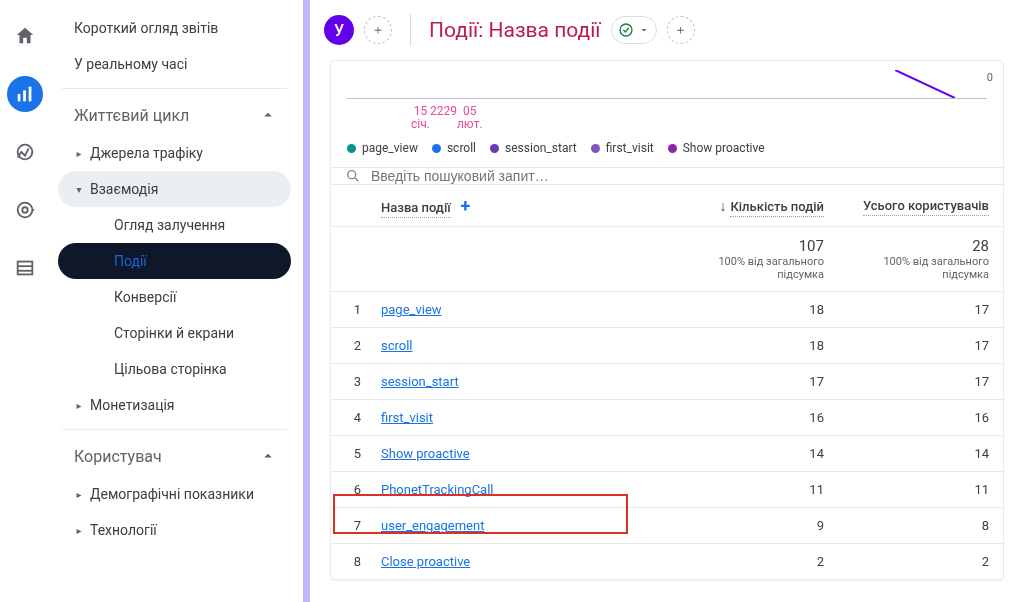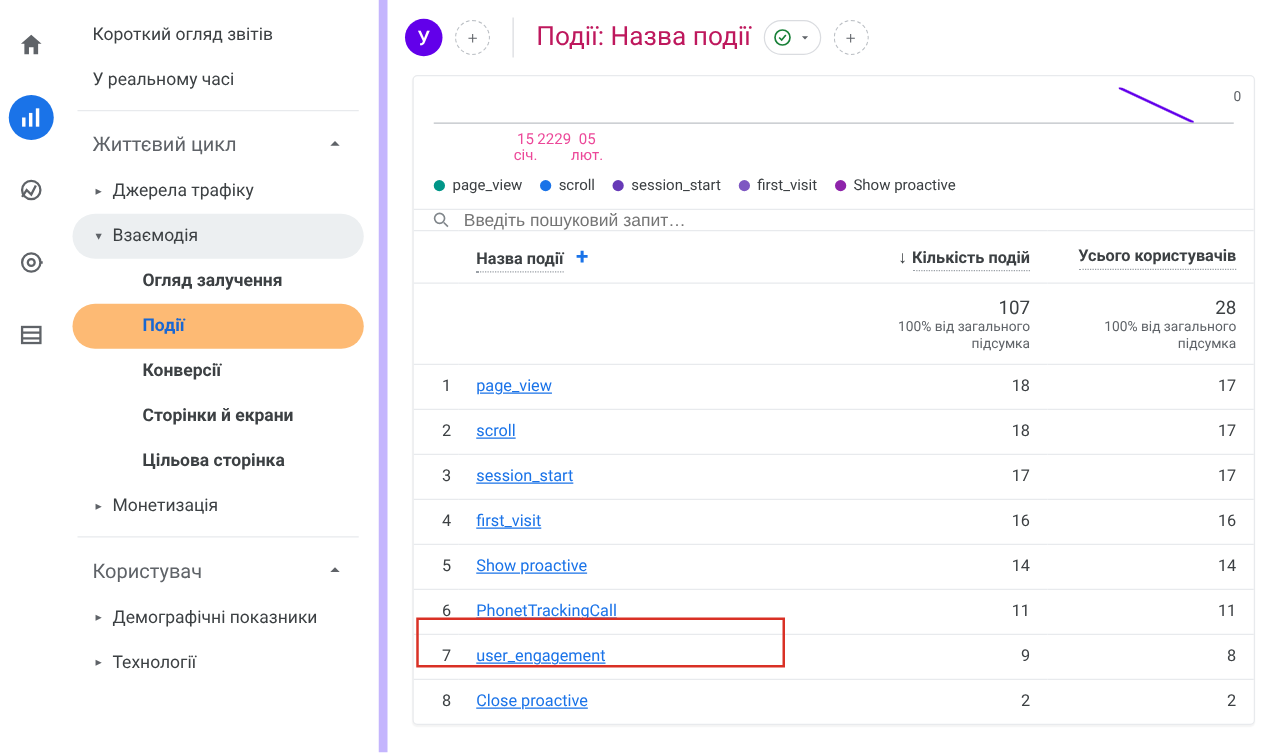--- a/index.html
+++ b/index.html
@@ -50,23 +50,23 @@
     display: flex; align-items: center;
     height: 36px;
     padding: 0 14px 0 16px;
     border-radius: 18px;
     font-size: 14px;
     color: #3c4043;
     cursor: pointer;
     user-select: none;
   }
   .side-link.small { padding-left: 42px; font-size: 14px; }
-  .side-link.smaller { padding-left: 56px; font-size: 14px; font-weight: bold; }
+  .side-link.smaller { padding-left: 56px; font-size: 14px; }
   .side-link.active {
-    background: #fdba74;
+    background: #0f172a;
     color: #1967d2;
   }
   .side-link.bold-grey {
     background: #eceff1;
   }
   .side-group-header {
     display: flex; align-items: center; justify-content: space-between;
     height: 40px;
     padding: 0 14px 0 16px;
     color: #5f6368;
@@ -181,21 +181,21 @@
   }
   table.data th { font-weight: 500; color: #3c4043; }
   table.data th.name, table.data td.name { text-align: left; width: 46%; }
   table.data th.name .plus { color:#1a73e8; margin-left: 10px; font-size:18px; font-weight:700; cursor:pointer;}
   table.data td.idx { text-align: right; width: 36px; color:#3c4043; padding-right: 6px;}
   table.data td.name a { color: #1a73e8; text-decoration: underline; }
   .totals-row td { border-top: 1px solid #e8eaed; }
   .totals-row .big { font-size: 15px; }
   .totals-row .sub { font-size: 11px; color: #5f6368; display:block; }
   .arrow-down { font-size: 14px; margin-right: 4px; }
-  .header-underline { border-bottom: 1px dotted #9aa0a6; padding-bottom: 2px; font-weight: bold; }
+  .header-underline { border-bottom: 1px dotted #9aa0a6; padding-bottom: 2px; }
   .row6-box {
     position: absolute;
     border: 2px solid #d93025;
     pointer-events: none;
   }
 </style>
 </head>
 <body>
 
 <div class="app">

